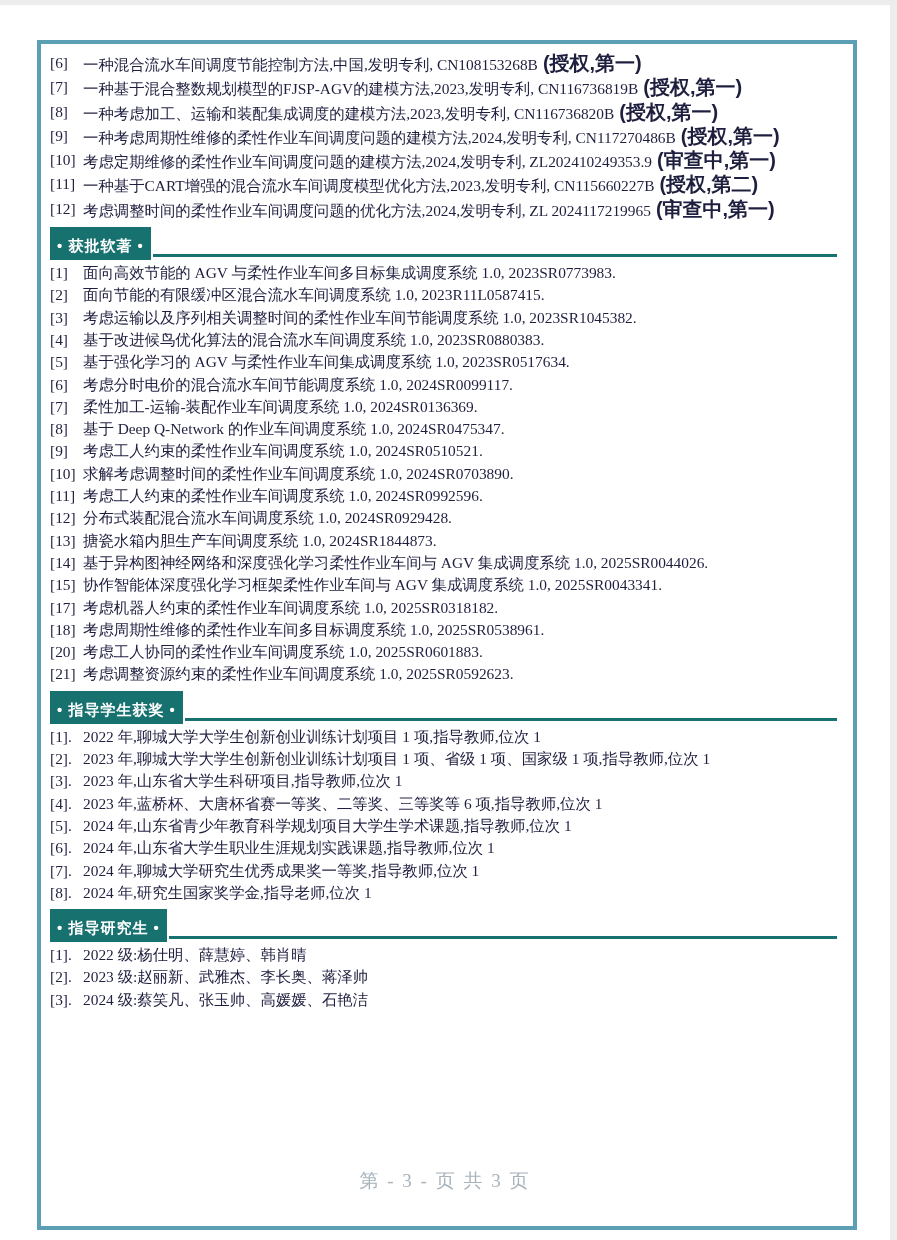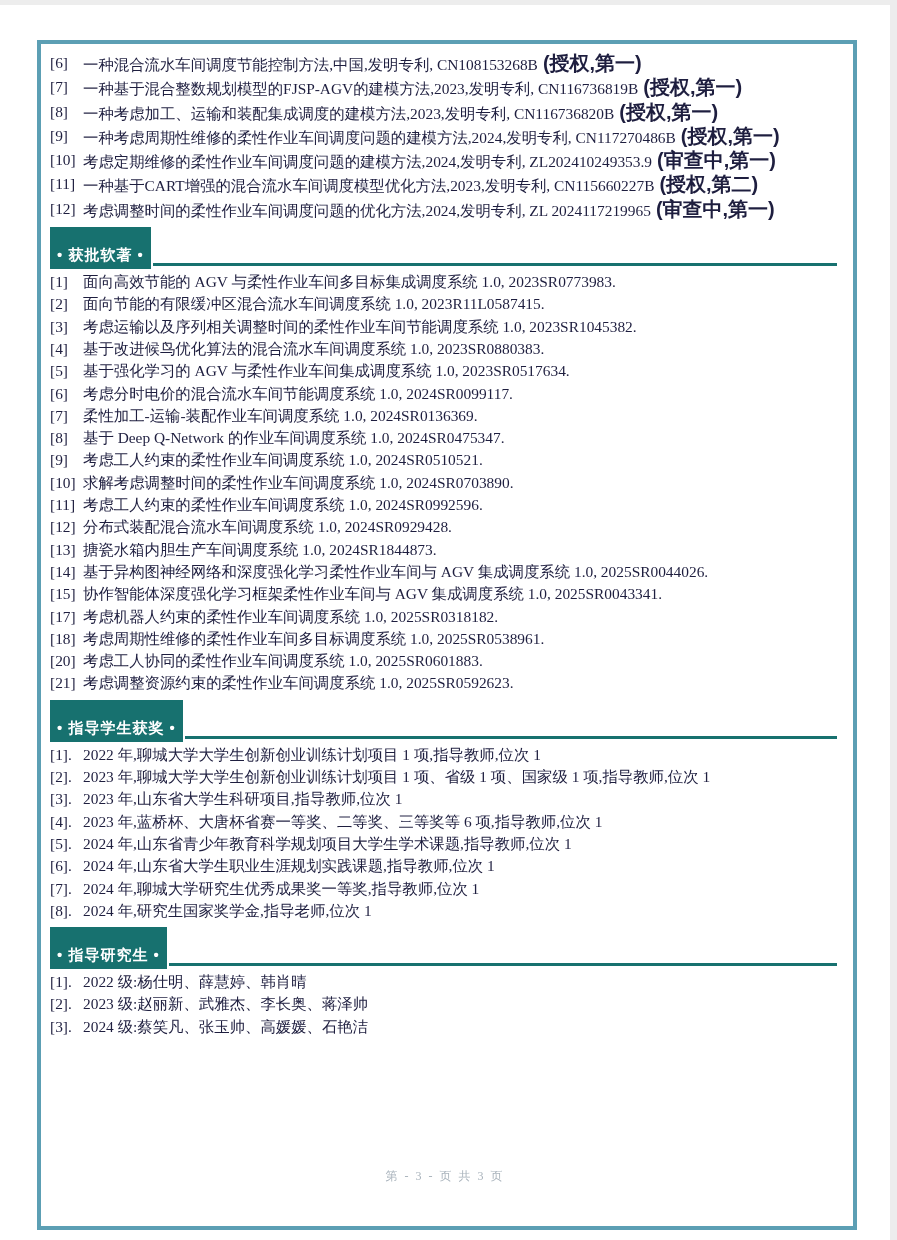--- a/index.html
+++ b/index.html
@@ -30,30 +30,30 @@
   }
   .sec-header{
     display:flex;align-items:flex-end;
     margin:5px 0 2px 0;
   }
   .chip{
     flex:none;display:inline-block;
     background:#17716f;color:#ffffff;
     font-family:"Liberation Sans","DejaVu Sans",sans-serif;
     font-weight:bold;font-size:15px;
-    padding:19px 7px 4px 7px;letter-spacing:1px;
+    padding:10px 7px 4px 7px;letter-spacing:1px;
   }
   .rule{
     flex:1;border-bottom:3px solid #17716f;
     margin:0 8px 3px 2px;
   }
   .footer{
     position:absolute;left:0;right:0;top:1163px;
     text-align:center;color:#a8b2bb;
-    font-size:12px;letter-spacing:2px;
+    font-size:19px;letter-spacing:2px;
   }
 </style>
 </head>
 <body>
 
 <div class="page">
   <div class="frame">
 
     <div class="list">
 

